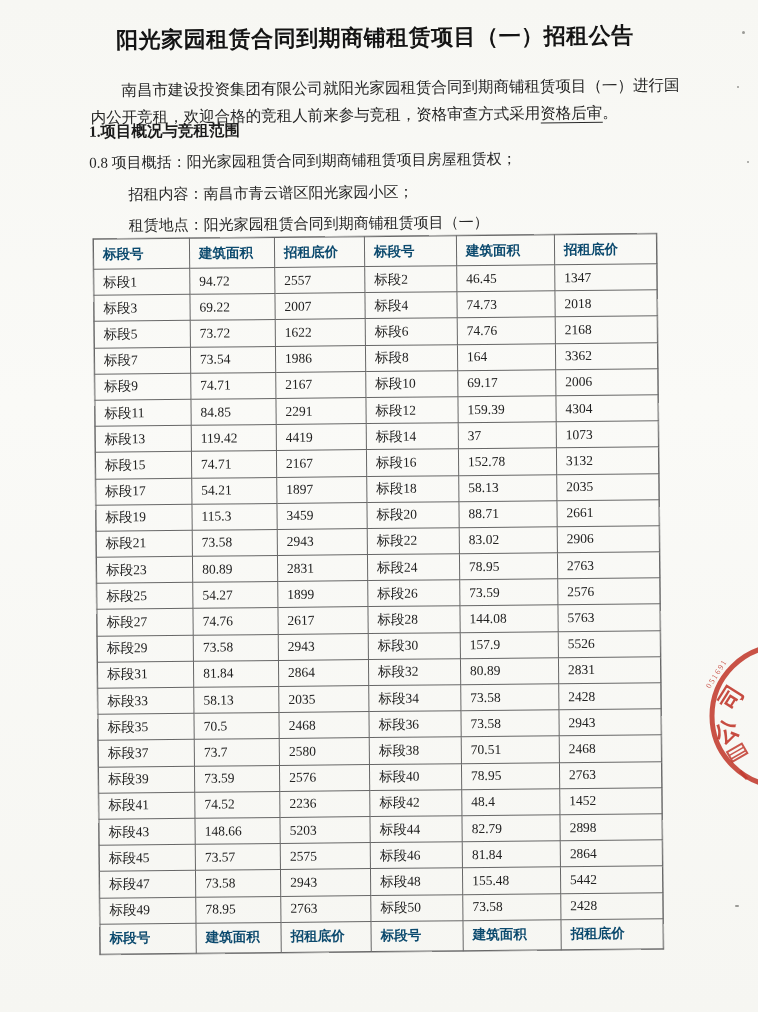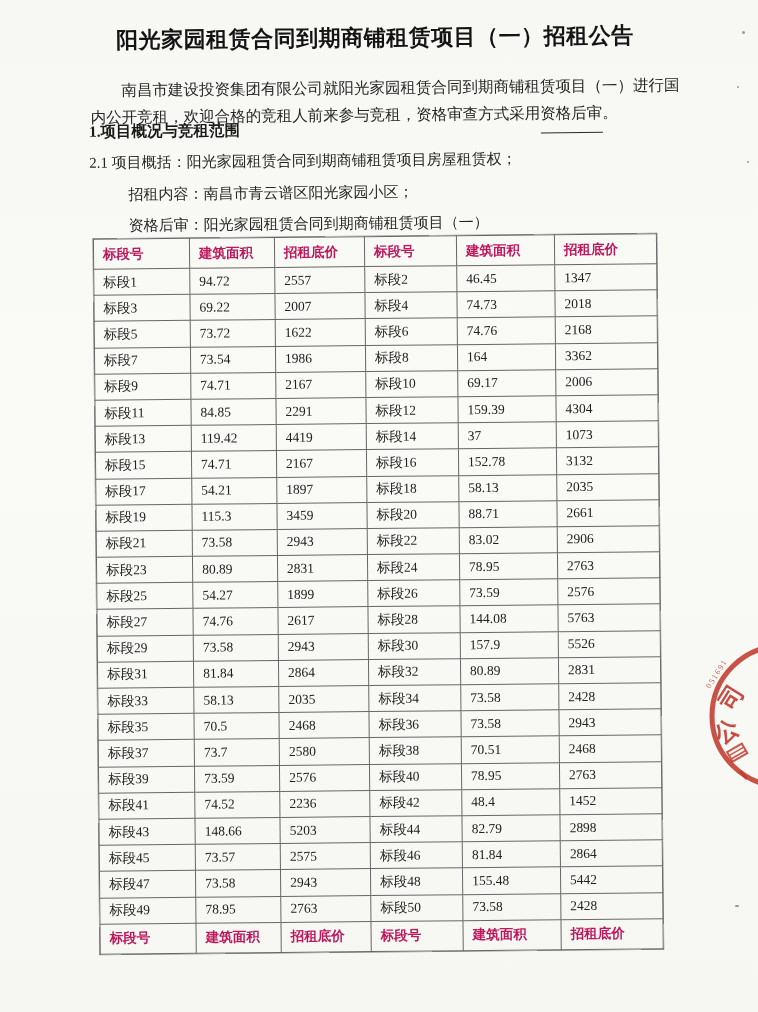--- a/index.html
+++ b/index.html
@@ -12,38 +12,38 @@
   .sheet { position:absolute; inset:0; transform:rotate(-0.55deg); transform-origin:50% 45%; }
 
   .doc-title {
     position:absolute; top:23px; left:0; width:100%; text-align:center;
     font-size:22px; font-weight:bold; letter-spacing:0.5px; color:#141414;
   }
   .intro {
     position:absolute; top:58px; left:94px; width:602px;
     font-size:15.5px; line-height:27px; text-indent:31px; color:#262626;
   }
-  .u { border-bottom:1.5px solid #2a2a2a; padding-bottom:11px; }
+  .u { border-bottom:1.5px solid #2a2a2a; padding-bottom:1px; }
 
   .h1 { position:absolute; top:119px; left:92px; font-size:15.5px; font-weight:bold; color:#1a1a1a; }
   .ln { position:absolute; font-size:15px; color:#262626; white-space:nowrap; }
   .ln-summary { top:151px; left:92px; }
   .ln-location { top:183px; left:131px; }
   .ln-content  { top:214px; left:131px; }
 
   table.lots {
     position:absolute; top:236px; left:95px; width:563px;
     border-collapse:collapse; table-layout:fixed;
     font-size:13.5px; color:#222;
   }
   table.lots th, table.lots td {
     border:1px solid var(--line); text-align:left; padding:0 2px 0 9px;
     height:25.2px; overflow:hidden; white-space:nowrap; font-weight:normal;
   }
-  table.lots thead th, table.lots tfoot th { height:29px; font-weight:bold; color:#be185d; }
+  table.lots thead th, table.lots tfoot th { height:29px; font-weight:bold; color:#0c4a6e; }
   table.lots { box-shadow:0 0 0 0.5px #8a8a8a; }
 
   
   .seal { position:absolute; left:702px; top:633px; width:170px; height:170px; pointer-events:none; }
   .seal text { font-family:"Liberation Serif", serif; }
 
   .speck { position:absolute; background:#9a9a96; border-radius:50%; }
   .speck.s1 { left:742px; top:31px;  width:3px; height:3px; }
   .speck.s2 { left:737px; top:86px;  width:2px; height:2px; }
   .speck.s3 { left:747px; top:161px; width:2px; height:2px; }
@@ -53,25 +53,25 @@
 <body>
 
 <div class="sheet">
 
   <div class="doc-title">阳光家园租赁合同到期商铺租赁项目（一）招租公告</div>
 
   <p class="intro"><span>南昌市建设投资集团有限公司就阳光家园租赁合同到期商铺租赁项目（一）进行国内公开竞租，欢迎合格的竞租人前来参与竞租，资格审查方式采用</span><span class="u">资格后审</span><span>。</span></p>
 
   <div class="h1">1.项目概况与竞租范围</div>
 
-  <div class="ln ln-summary"><span>2.1 项目概括：</span><span>阳光家园租赁合同到期商铺租赁项目房屋租赁权；</span></div>
+  <div class="ln ln-summary"><span>0.8 项目概括：</span><span>阳光家园租赁合同到期商铺租赁项目房屋租赁权；</span></div>
 
   <div class="ln ln-location"><span>招租内容：</span><span>南昌市青云谱区阳光家园小区；</span></div>
 
-  <div class="ln ln-content"><span>资格后审：</span><span>阳光家园租赁合同到期商铺租赁项目（一）</span></div>
+  <div class="ln ln-content"><span>租赁地点：</span><span>阳光家园租赁合同到期商铺租赁项目（一）</span></div>
 
   <table class="lots">
     <colgroup>
       <col style="width:96px">
         <col style="width:85px">
         <col style="width:90px">
       <col style="width:92px">
         <col style="width:98px">
         <col style="width:102px">
     </colgroup>

